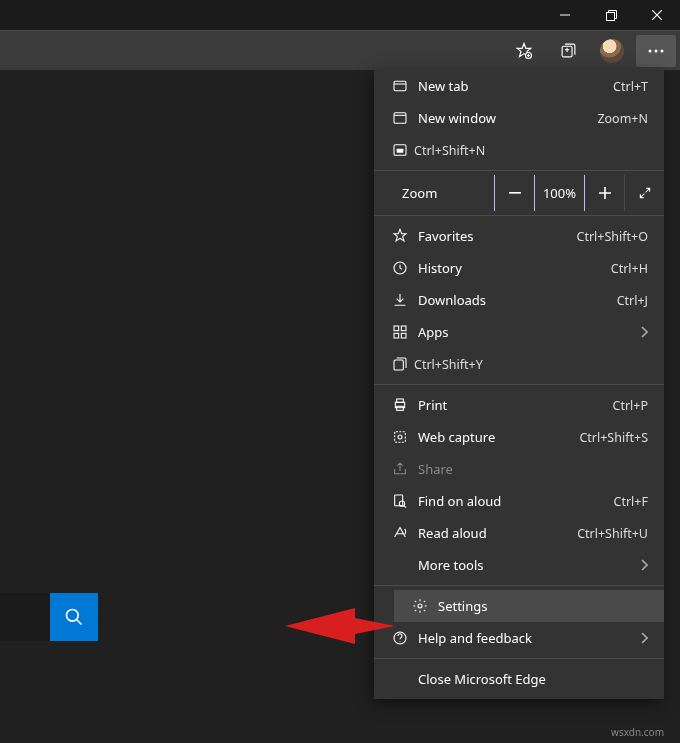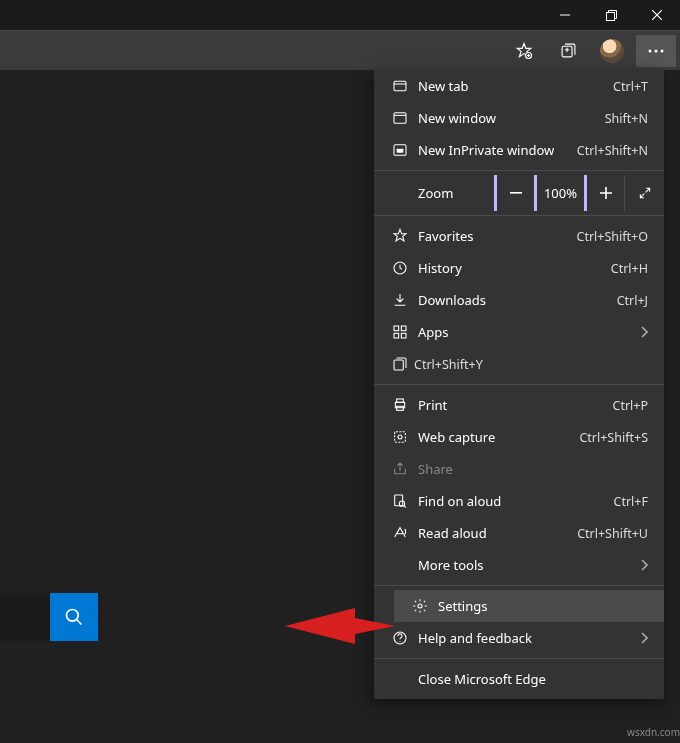--- a/index.html
+++ b/index.html
@@ -105,33 +105,33 @@
   }
   .sep {
     height: 1px;
     background: #4a4a4a;
     margin: 4px 0;
   }
   .zoomrow {
     display: flex;
     align-items: center;
     height: 36px;
-    padding-left: 44px;
+    padding-left: 28px;
   }
   .zoomlabel {
     flex: 1;
     font-size: 13px;
   }
   .zbtn {
     width: 40px;
     height: 36px;
     display: flex;
     align-items: center;
     justify-content: center;
-    border-left: 3px solid #c4b5fd;
+    border-left: 1px solid #c4b5fd;
     font-size: 13px;
   }
   .zval { width: 50px; }
   .fsbtn { border-left: 1px solid #4a4a4a; }
   .chev {
     color: #aaa;
   }
   
   .searchbar {
     position: absolute;
@@ -155,21 +155,21 @@
   }
   
   .arrow {
     position: absolute;
     left: 285px;
     top: 596px;
     pointer-events: none;
   }
   .watermark {
     position: absolute;
-    right: 0;
+    right: 16px;
     bottom: 4px;
     font-size: 10px;
     color: #888;
   }
   svg { display: block; }
 </style>
 </head>
 <body>
 
 <div class="window">
@@ -249,31 +249,30 @@
   </div>
 
   <div class="item">
     <span class="ico">
       <svg width="16" height="16" viewBox="0 0 24 24" fill="none" stroke="#fff" stroke-width="1.6">
           <rect x="3" y="4" width="18" height="16" rx="2"></rect>
           <path d="M3 8h18"></path>
         </svg>
     </span>
     <span class="label">New window</span>
-    <span class="shortcut">Shift+N</span>
+    <span class="shortcut">Zoom+N</span>
   </div>
 
   <div class="item">
     <span class="ico">
       <svg width="16" height="16" viewBox="0 0 24 24" fill="none" stroke="#fff" stroke-width="1.6">
           <rect x="3" y="4" width="18" height="16" rx="2"></rect>
           <rect x="7" y="10" width="10" height="6" rx="1" fill="#fff" stroke="none"></rect>
         </svg>
     </span>
-    <span class="label">New InPrivate window</span>
     <span class="shortcut">Ctrl+Shift+N</span>
   </div>
 
   <div class="sep"></div>
 
   <div class="zoomrow">
     <span class="zoomlabel">Zoom</span>
     <div class="zbtn">
       <svg width="12" height="2" viewBox="0 0 12 2">
           <rect width="12" height="1.6" fill="#fff"></rect>

